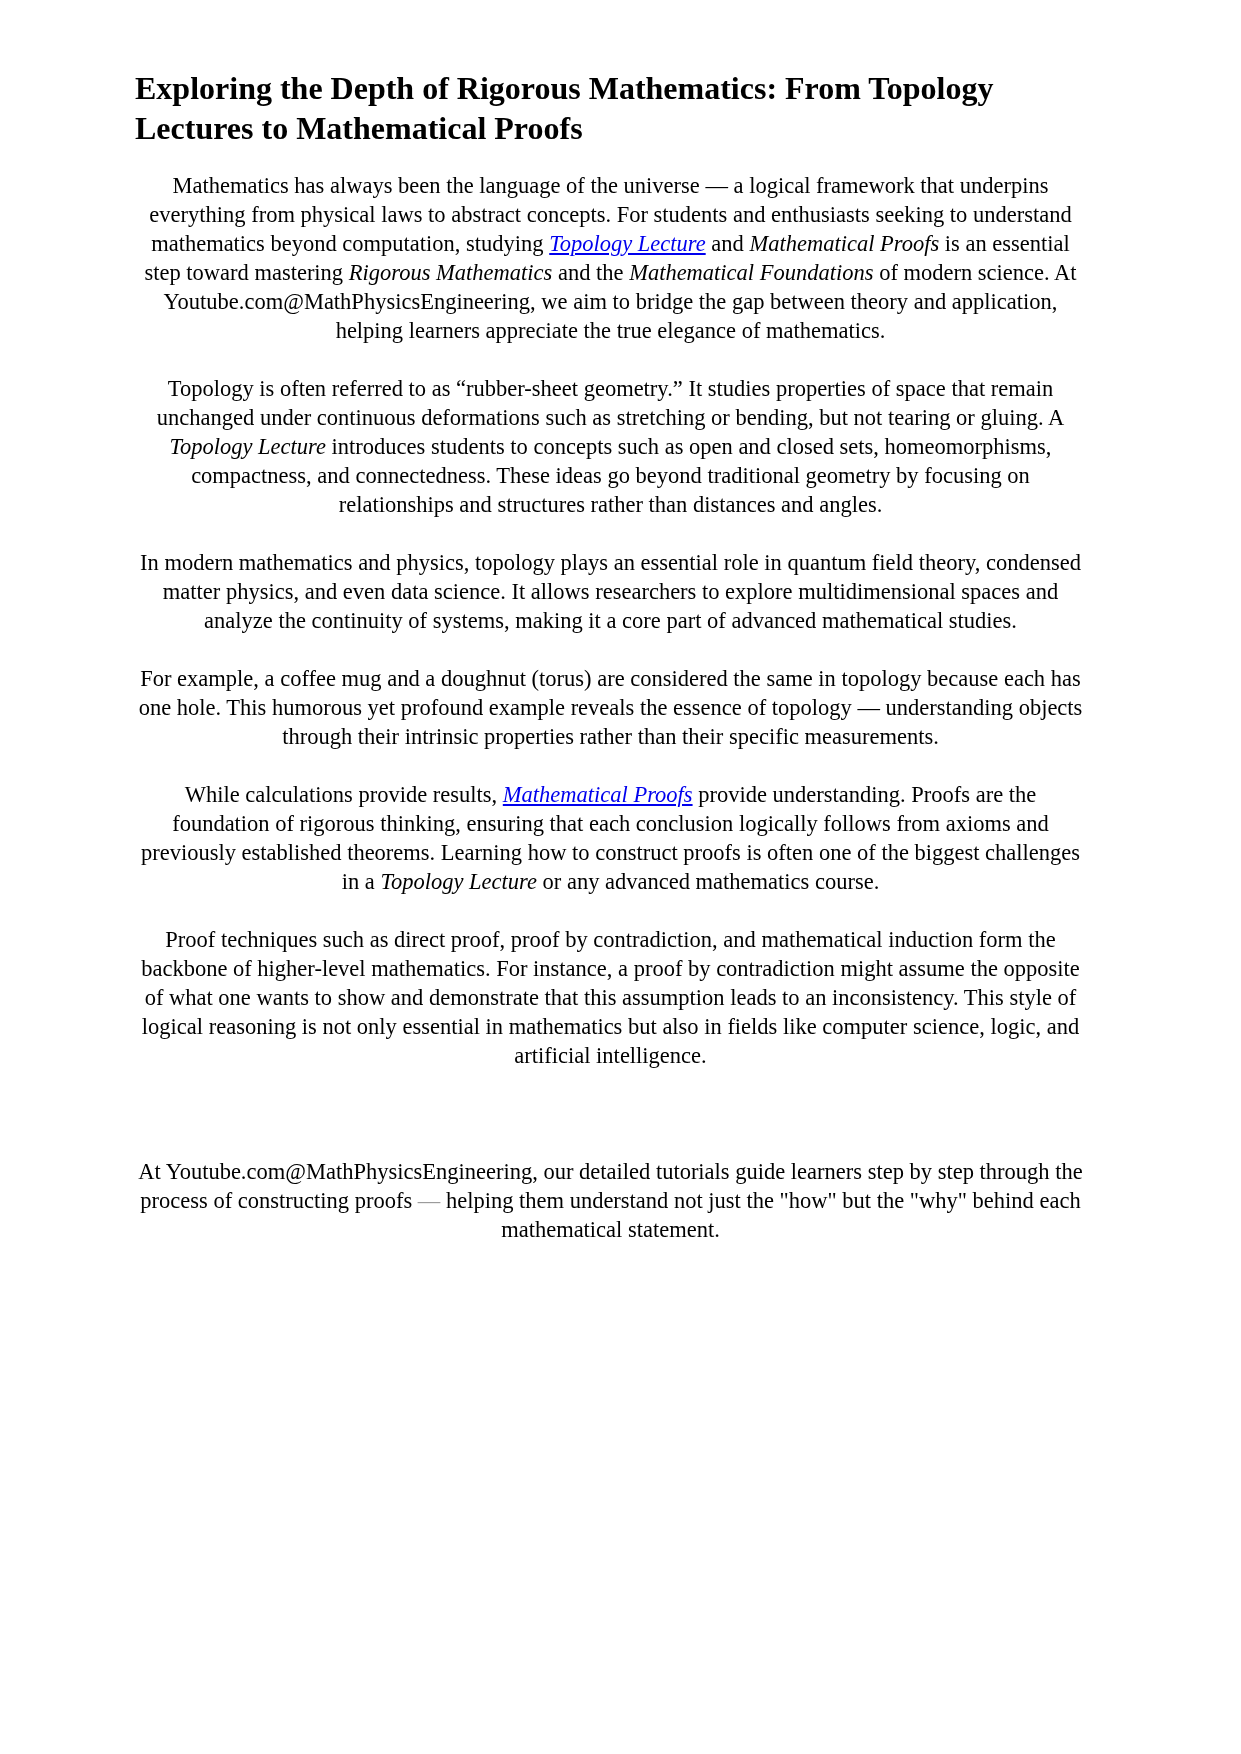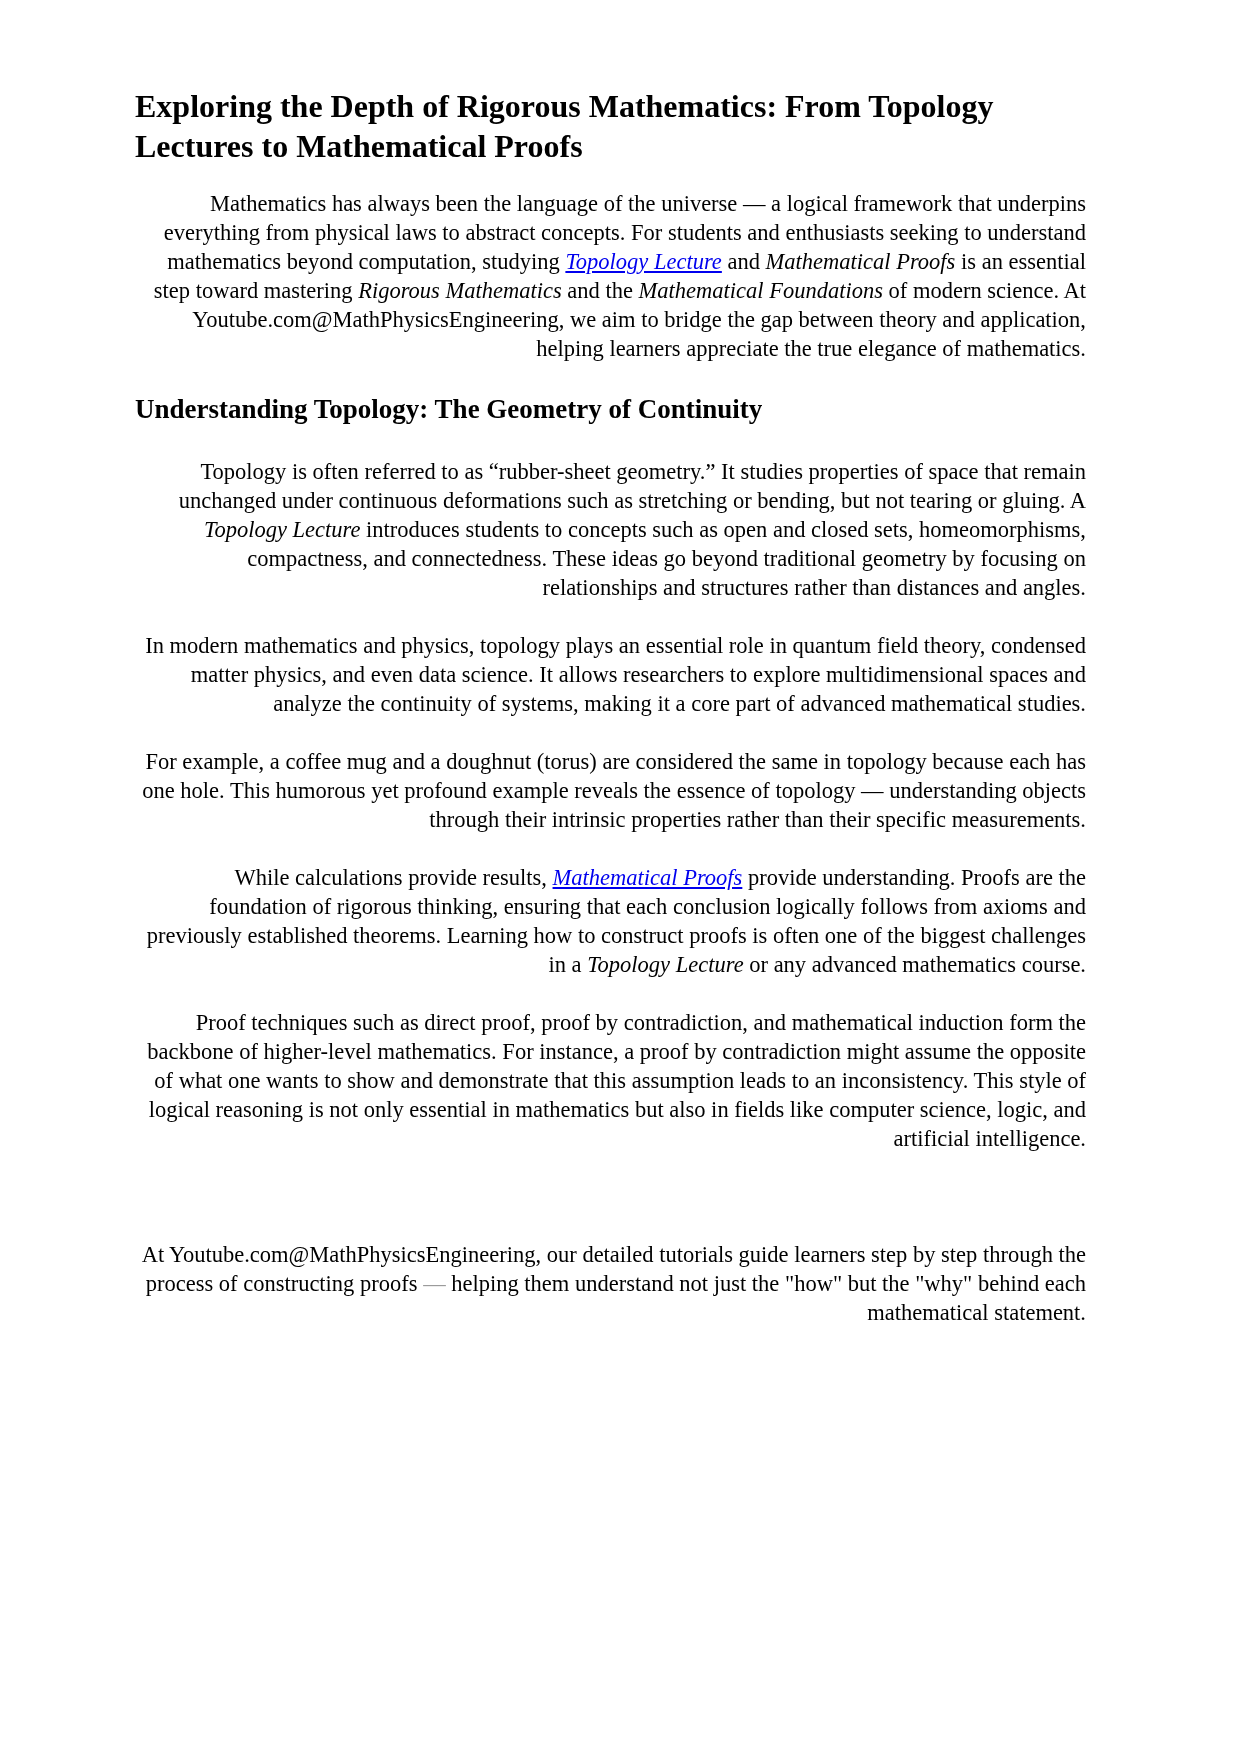--- a/index.html
+++ b/index.html
@@ -6,21 +6,21 @@
     margin: 0;
     padding: 0;
     background: #ffffff;
   }
   .page {
     position: relative;
     width: 1241px;
     height: 1754px;
     background: #ffffff;
     box-sizing: border-box;
-    padding: 86px 155px 60px 135px;
+    padding: 68px 155px 60px 135px;
     font-family: "Liberation Serif", serif;
     color: #000000;
     overflow: hidden;
   }
   h1.doc-title {
     font-size: 32px;
     line-height: 40px;
     font-weight: bold;
     margin: 0 0 23px 0;
     letter-spacing: 0;
@@ -28,21 +28,21 @@
   h2.section-heading {
     font-size: 27px;
     line-height: 34px;
     font-weight: bold;
     margin: 0 0 31px 0;
   }
   p.body-para {
     font-size: 22.5px;
     line-height: 29px;
     margin: 0 0 29px 0;
-    text-align: right;
+    text-align: center;
   }
   p.empty-para {
     height: 29px;
     margin: 0 0 29px 0;
   }
   a.doc-link {
     color: #0000EE;
     text-decoration: underline;
     font-style: italic;
     cursor: pointer;
@@ -56,21 +56,20 @@
 </style>
 </head>
 <body>
 
 <div class="page">
 
   <h1 class="doc-title">Exploring the Depth of Rigorous Mathematics: From Topology Lectures to Mathematical Proofs</h1>
 
   <p class="body-para"><span>Mathematics has always been the language of the universe — a logical framework that underpins everything from physical laws to abstract concepts. For students and enthusiasts seeking to understand mathematics beyond computation, studying </span><a class="doc-link" href="#">Topology Lecture</a><span> and </span><em class="doc-em">Mathematical Proofs</em><span> is an essential step toward mastering </span><em class="doc-em">Rigorous Mathematics</em><span> and the </span><em class="doc-em">Mathematical Foundations</em><span> of modern science. At Youtube.com@MathPhysicsEngineering, we aim to bridge the gap between theory and application, helping learners appreciate the true elegance of mathematics.</span></p>
 
-  <h2 class="section-heading">Understanding Topology: The Geometry of Continuity</h2>
 
   <p class="body-para"><span>Topology is often referred to as “rubber-sheet geometry.” It studies properties of space that remain unchanged under continuous deformations such as stretching or bending, but not tearing or gluing. A </span><em class="doc-em">Topology Lecture</em><span> introduces students to concepts such as open and closed sets, homeomorphisms, compactness, and connectedness. These ideas go beyond traditional geometry by focusing on relationships and structures rather than distances and angles.</span></p>
 
   <p class="body-para">In modern mathematics and physics, topology plays an essential role in quantum field theory, condensed matter physics, and even data science. It allows researchers to explore multidimensional spaces and analyze the continuity of systems, making it a core part of advanced mathematical studies.</p>
 
   <p class="body-para">For example, a coffee mug and a doughnut (torus) are considered the same in topology because each has one hole. This humorous yet profound example reveals the essence of topology — understanding objects through their intrinsic properties rather than their specific measurements.</p>
 
 
   <p class="body-para"><span>While calculations provide results, </span><a class="doc-link" href="#">Mathematical Proofs</a><span> provide understanding. Proofs are the foundation of rigorous thinking, ensuring that each conclusion logically follows from axioms and previously established theorems. Learning how to construct proofs is often one of the biggest challenges in a </span><em class="doc-em">Topology Lecture</em><span> or any advanced mathematics course.</span></p>
 

